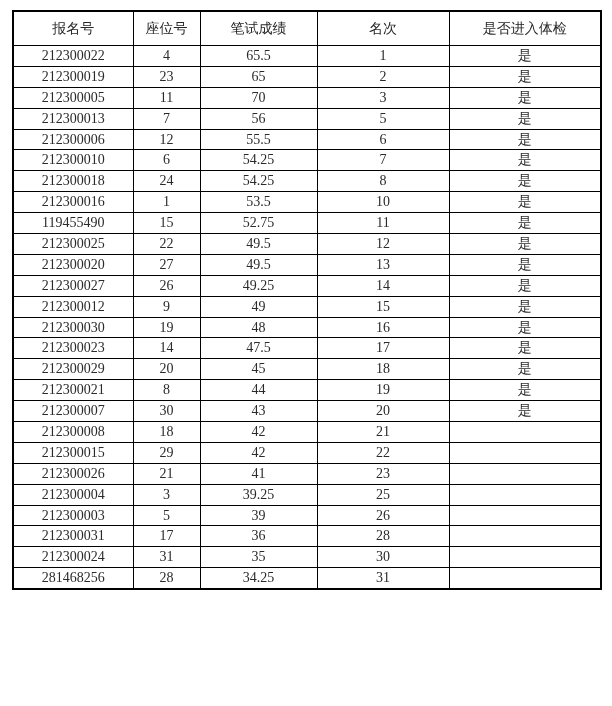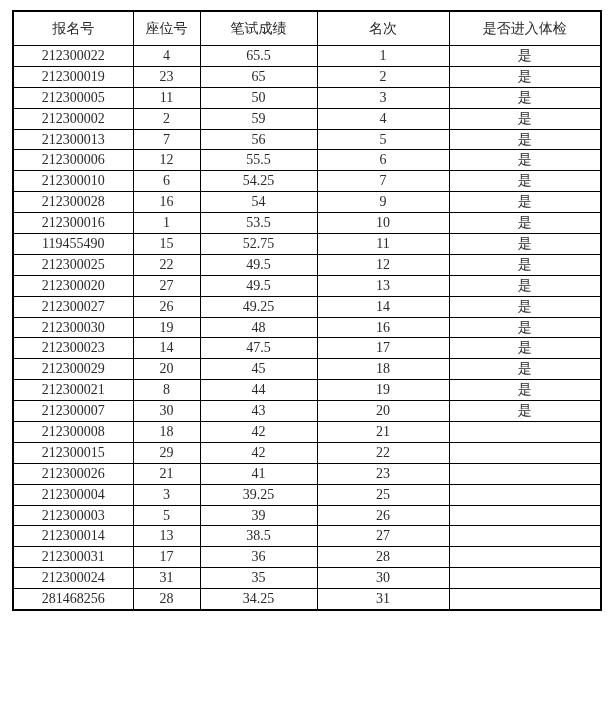--- a/index.html
+++ b/index.html
@@ -85,29 +85,22 @@
         <tr>
           <td>212300019</td>
           <td>23</td>
           <td>65</td>
           <td>2</td>
           <td>是</td>
         </tr>
         <tr>
           <td>212300005</td>
           <td>11</td>
-          <td>50</td>
+          <td>70</td>
           <td>3</td>
-          <td>是</td>
-        </tr>
-        <tr>
-          <td>212300002</td>
-          <td>2</td>
-          <td>59</td>
-          <td>4</td>
           <td>是</td>
         </tr>
         <tr>
           <td>212300013</td>
           <td>7</td>
           <td>56</td>
           <td>5</td>
           <td>是</td>
         </tr>
         <tr>
@@ -118,24 +111,24 @@
           <td>是</td>
         </tr>
         <tr>
           <td>212300010</td>
           <td>6</td>
           <td>54.25</td>
           <td>7</td>
           <td>是</td>
         </tr>
         <tr>
-          <td>212300028</td>
-          <td>16</td>
-          <td>54</td>
-          <td>9</td>
+          <td>212300018</td>
+          <td>24</td>
+          <td>54.25</td>
+          <td>8</td>
           <td>是</td>
         </tr>
         <tr>
           <td>212300016</td>
           <td>1</td>
           <td>53.5</td>
           <td>10</td>
           <td>是</td>
         </tr>
         <tr>
@@ -160,20 +153,27 @@
           <td>是</td>
         </tr>
         <tr>
           <td>212300027</td>
           <td>26</td>
           <td>49.25</td>
           <td>14</td>
           <td>是</td>
         </tr>
         <tr>
+          <td>212300012</td>
+          <td>9</td>
+          <td>49</td>
+          <td>15</td>
+          <td>是</td>
+        </tr>
+        <tr>
           <td>212300030</td>
           <td>19</td>
           <td>48</td>
           <td>16</td>
           <td>是</td>
         </tr>
         <tr>
           <td>212300023</td>
           <td>14</td>
           <td>47.5</td>
@@ -227,27 +227,20 @@
           <td>3</td>
           <td>39.25</td>
           <td>25</td>
           <td></td>
         </tr>
         <tr>
           <td>212300003</td>
           <td>5</td>
           <td>39</td>
           <td>26</td>
-          <td></td>
-        </tr>
-        <tr>
-          <td>212300014</td>
-          <td>13</td>
-          <td>38.5</td>
-          <td>27</td>
           <td></td>
         </tr>
         <tr>
           <td>212300031</td>
           <td>17</td>
           <td>36</td>
           <td>28</td>
           <td></td>
         </tr>
         <tr>

